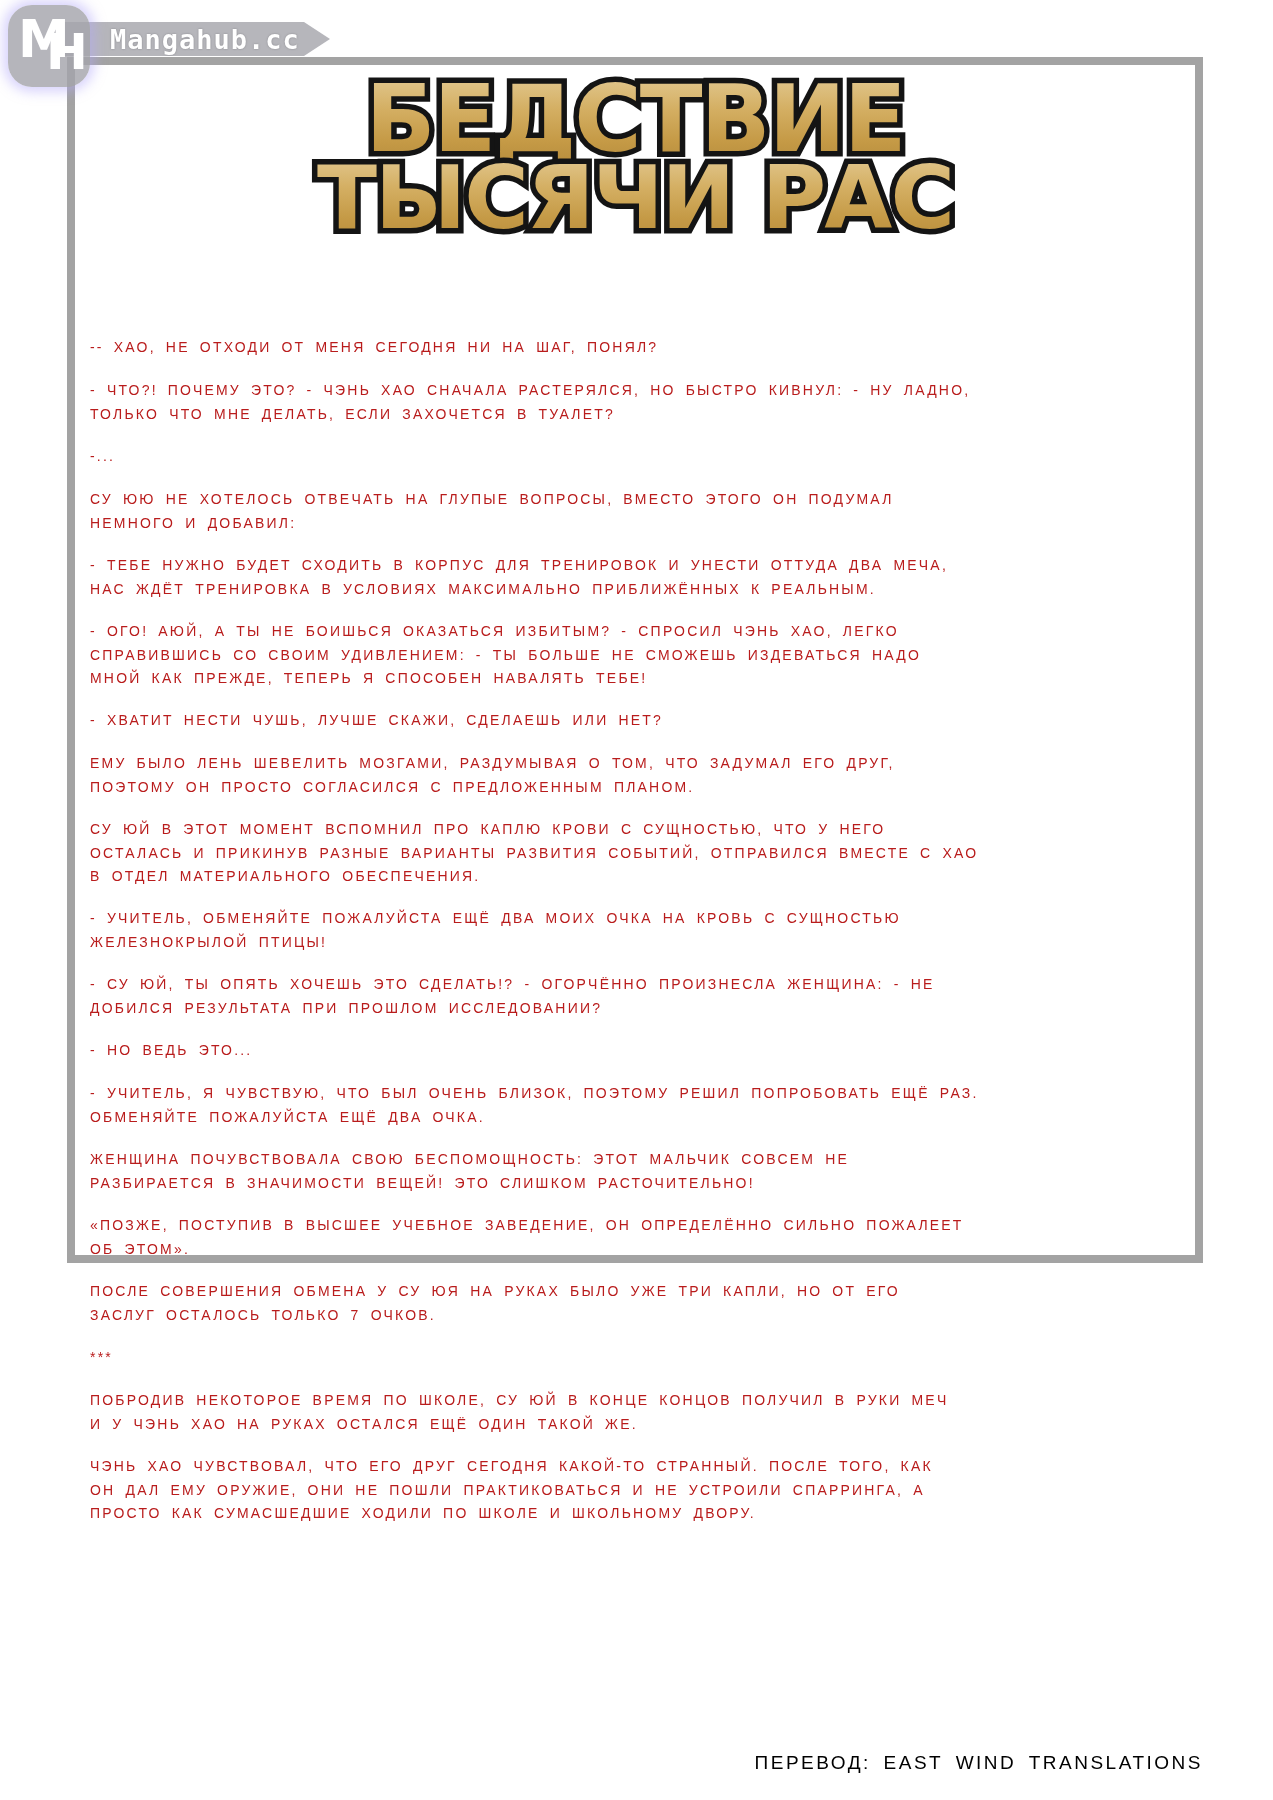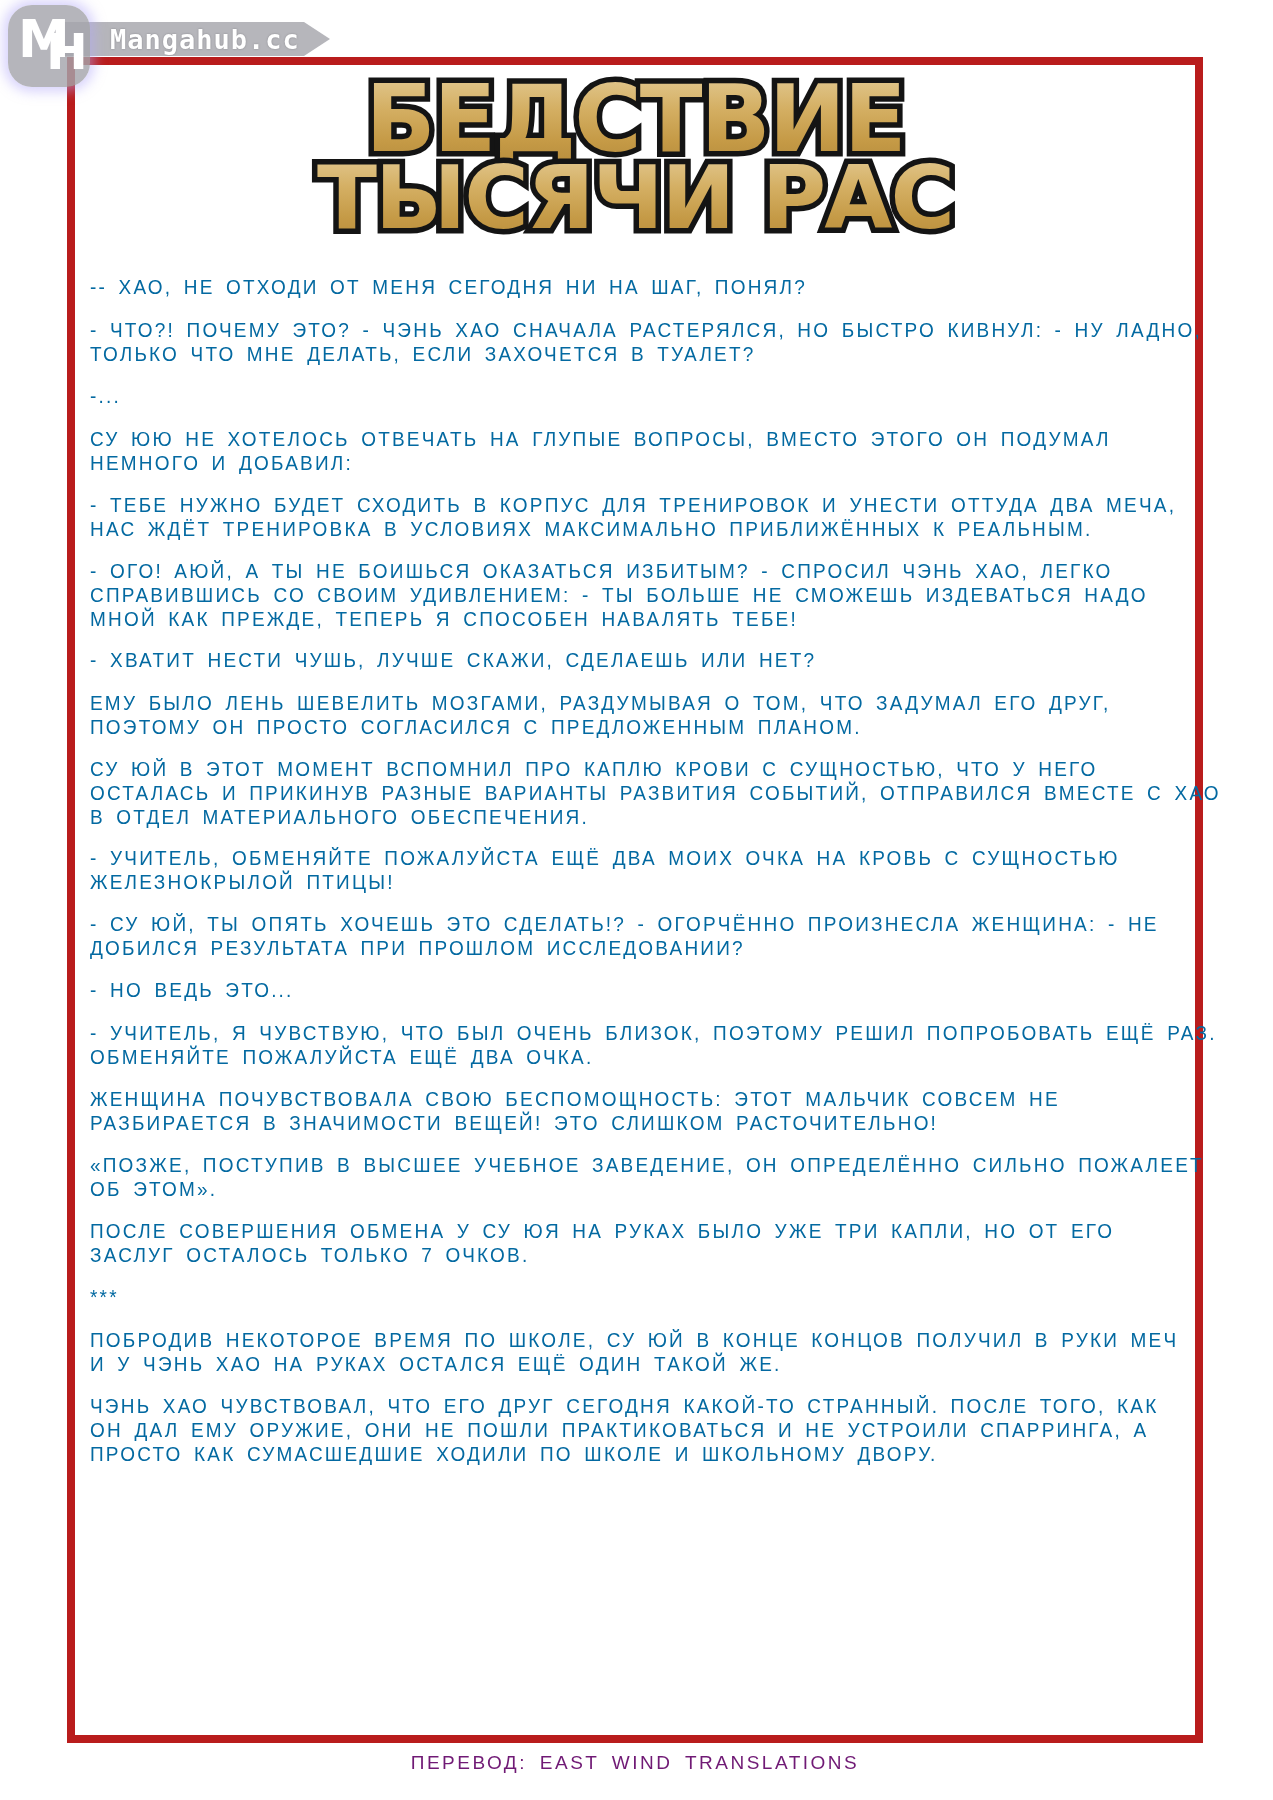--- a/index.html
+++ b/index.html
@@ -17,44 +17,44 @@
     font-size:27px;font-weight:bold;letter-spacing:1px;text-shadow:0 0 2px rgba(120,120,125,.8);}
   .wm-logo{position:absolute;left:8px;top:5px;width:82px;height:82px;border-radius:24px;
     background:rgba(165,165,172,0.82);
     box-shadow:0 0 12px 5px rgba(180,170,250,0.5);}
   .wm-logo .m,.wm-logo .h{position:absolute;color:#ffffff;font-family:"DejaVu Sans",sans-serif;
     font-weight:bold;}
   .wm-logo .m{left:10px;top:8px;font-size:52px;line-height:52px;}
   .wm-logo .h{left:38px;top:22px;font-size:50px;line-height:50px;}
 
   
-  .frame{position:absolute;left:67px;top:57px;width:1136px;height:1686px;
-    border:8px solid #b91c1c;background:#ffffff;box-sizing:border-box;z-index:10;}
+  .frame{position:absolute;left:67px;top:57px;width:1136px;height:1206px;
+    border:8px solid #a3a3a3;background:#ffffff;box-sizing:border-box;z-index:10;}
 
   
   .title{margin-top:16px;text-align:center;
     font-family:"DejaVu Sans",sans-serif;font-weight:800;}
   .title-line{position:relative;line-height:78px;letter-spacing:-2px;}
   .title-line.l1{font-size:92px;}
   .title-line.l2{font-size:88px;}
   .t-stroke{position:absolute;left:0;right:0;top:0;
     -webkit-text-stroke:11px #141414;color:#141414;}
   .t-fill{position:relative;
     background:linear-gradient(180deg,#e6cf9c 0%,#d4af63 40%,#c59a46 70%,#b3893a 100%);
     -webkit-background-clip:text;background-clip:text;color:transparent;}
 
   
-  .story{margin-top:38px;padding:0 20px 0 15px;color:#0369a1;
-    font-family:"Liberation Sans",sans-serif;font-size:19px;line-height:23px;
+  .story{margin-top:98px;padding:0 20px 0 15px;color:#b91c1c;
+    font-family:"Liberation Sans",sans-serif;font-size:14px;line-height:23px;
     letter-spacing:2.2px;word-spacing:4px;font-weight:500;}
   .story p{margin:0 0 20px 0;white-space:pre;transform:scaleY(1.04);transform-origin:top left;}
 
   
-  .credit{position:absolute;left:67px;top:1752px;width:1136px;text-align:center;
-    color:#701a75;font-size:19px;letter-spacing:2.5px;word-spacing:5px;font-weight:500;}
+  .credit{position:absolute;left:67px;top:1752px;width:1136px;text-align:right;
+    color:#000000;font-size:19px;letter-spacing:2.5px;word-spacing:5px;font-weight:500;}
 </style>
 </head>
 <body>
 
 <div class="page">
 
   <div class="frame">
 
     <div class="title">
       <div class="title-line l1">

